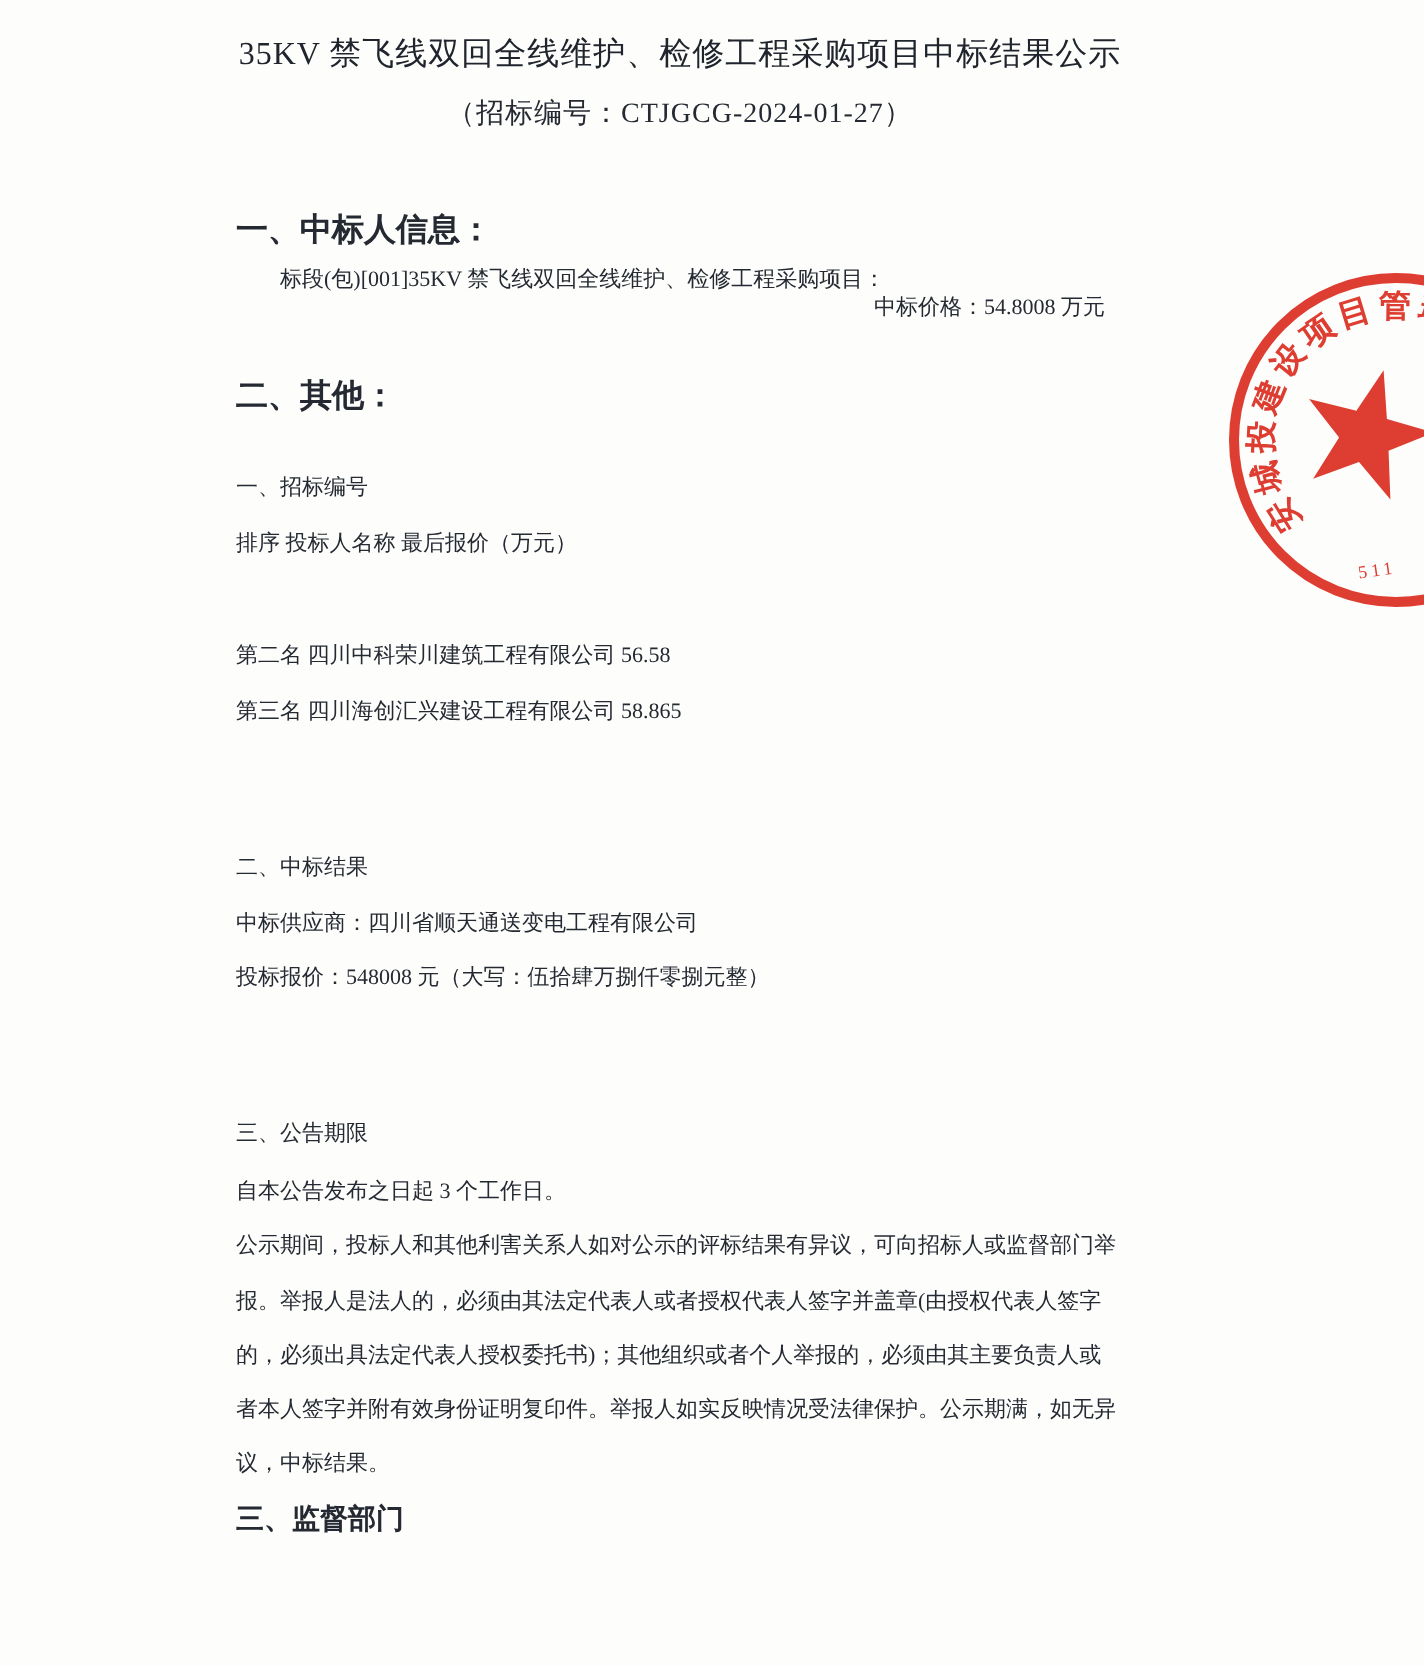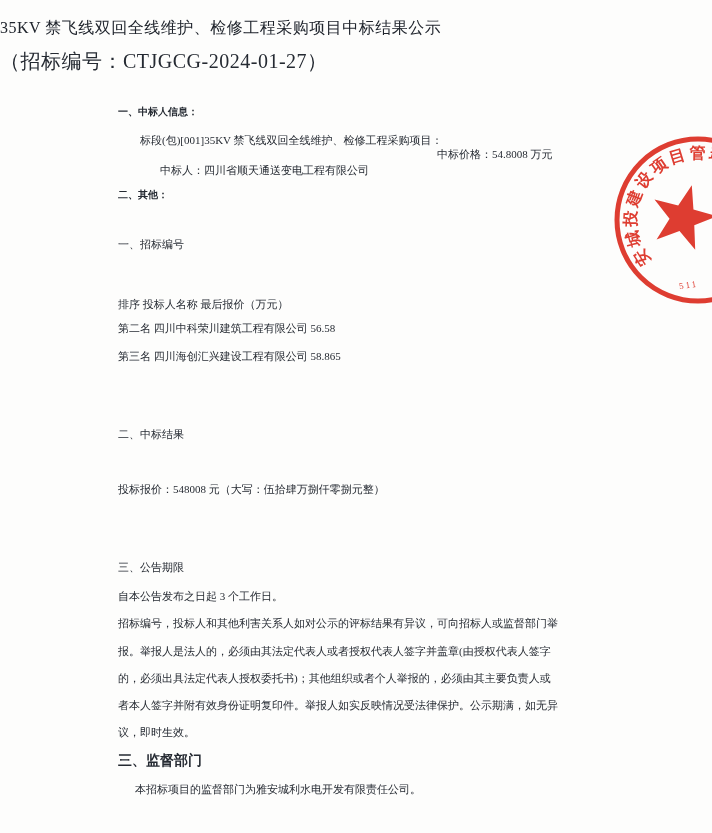--- a/index.html
+++ b/index.html
@@ -3,58 +3,57 @@
 <meta charset="utf-8">
 <style>
   html,body { margin:0; padding:0; background:#ffffff; }
   .page {
     position:relative; width:712px; height:833px; overflow:hidden;
     background:#fdfdfc;
     font-family:"Liberation Serif","DejaVu Serif",serif;
     color:#252a32;
   }
   .t { position:absolute; white-space:pre; font-size:11px; line-height:1.25; }
-  .bold { font-weight:bold; font-size:10px; }
-  .center { left:0; width:680px; }
+  .bold { font-weight:bold; font-size:16px; }
+  .center { left:0; width:680px; text-align:center; }
   .title { font-size:16px; letter-spacing:0.5px; color:#20252d; }
-  .subtitle { font-size:20px; letter-spacing:0.5px; }
+  .subtitle { font-size:14px; letter-spacing:0.5px; }
   .seal { position:absolute; left:600px; top:130px; opacity:0.92; }
 </style>
 </head>
 <body>
 
 <div class="page">
 
   <div class="t center title" style="top:18px;">35KV 禁飞线双回全线维护、检修工程采购项目中标结果公示</div>
   <div class="t center subtitle" style="top:49px;">（招标编号：CTJGCG-2024-01-27）</div>
 
   <div class="t bold" style="left:118px; top:106px;">一、中标人信息：</div>
   <div class="t" style="left:140px; top:134px;">标段(包)[001]35KV 禁飞线双回全线维护、检修工程采购项目：</div>
-  <div class="t" style="left:160px; top:164px;">中标人：四川省顺天通送变电工程有限公司</div>
   <div class="t" style="left:437px; top:148px;">中标价格：54.8008 万元</div>
   <div class="t bold" style="left:118px; top:189px;">二、其他：</div>
 
   <div class="t" style="left:118px; top:238px;">一、招标编号</div>
-  <div class="t" style="left:118px; top:266px;margin-top:32px;">排序 投标人名称 最后报价（万元）</div>
+  <div class="t" style="left:118px; top:266px;">排序 投标人名称 最后报价（万元）</div>
   <div class="t" style="left:118px; top:322px;">第二名 四川中科荣川建筑工程有限公司 56.58</div>
   <div class="t" style="left:118px; top:350px;">第三名 四川海创汇兴建设工程有限公司 58.865</div>
 
   <div class="t" style="left:118px; top:428px;">二、中标结果</div>
+  <div class="t" style="left:118px; top:456px;">中标供应商：四川省顺天通送变电工程有限公司</div>
   <div class="t" style="left:118px; top:483px;">投标报价：548008 元（大写：伍拾肆万捌仟零捌元整）</div>
 
   <div class="t" style="left:118px; top:561px;">三、公告期限</div>
   <div class="t" style="left:118px; top:590px;">自本公告发布之日起 3 个工作日。</div>
-  <div class="t" style="left:118px; top:617px;">招标编号，投标人和其他利害关系人如对公示的评标结果有异议，可向招标人或监督部门举</div>
+  <div class="t" style="left:118px; top:617px;">公示期间，投标人和其他利害关系人如对公示的评标结果有异议，可向招标人或监督部门举</div>
   <div class="t" style="left:118px; top:645px;text-align:center;">报。举报人是法人的，必须由其法定代表人或者授权代表人签字并盖章(由授权代表人签字</div>
   <div class="t" style="left:118px; top:672px;">的，必须出具法定代表人授权委托书)；其他组织或者个人举报的，必须由其主要负责人或</div>
   <div class="t" style="left:118px; top:699px;">者本人签字并附有效身份证明复印件。举报人如实反映情况受法律保护。公示期满，如无异</div>
-  <div class="t" style="left:118px; top:726px;">议，即时生效。</div>
+  <div class="t" style="left:118px; top:726px;">议，中标结果。</div>
 
   <div class="t bold" style="left:118px; top:752px; font-size:14px;">三、监督部门</div>
-  <div class="t" style="left:135px; top:783px;">本招标项目的监督部门为雅安城利水电开发有限责任公司。</div>
 
   <svg class="seal" width="112" height="190" viewBox="0 0 112 190">
     <defs>
       <path id="sealArc" d="M 54 134 A 62 62 0 1 1 142 134" fill="none"></path>
     </defs>
     <circle cx="98" cy="90" r="81" fill="none" stroke-width="5" stroke="#dc2d20"></circle>
     <polygon points="83,54 75.1,77.1 50.7,77.5 70.2,92.2 63,115.5 83,101.5 103,115.5 95.8,92.2 115.3,77.5 90.9,77.1" transform="rotate(15 83 88)" fill="#dc2d20"></polygon>
     <text font-size="16" letter-spacing="3" font-weight="bold" fill="#dc2d20">
       <textPath href="#sealArc" startOffset="4">安城投建设项目管理</textPath>
     </text>

